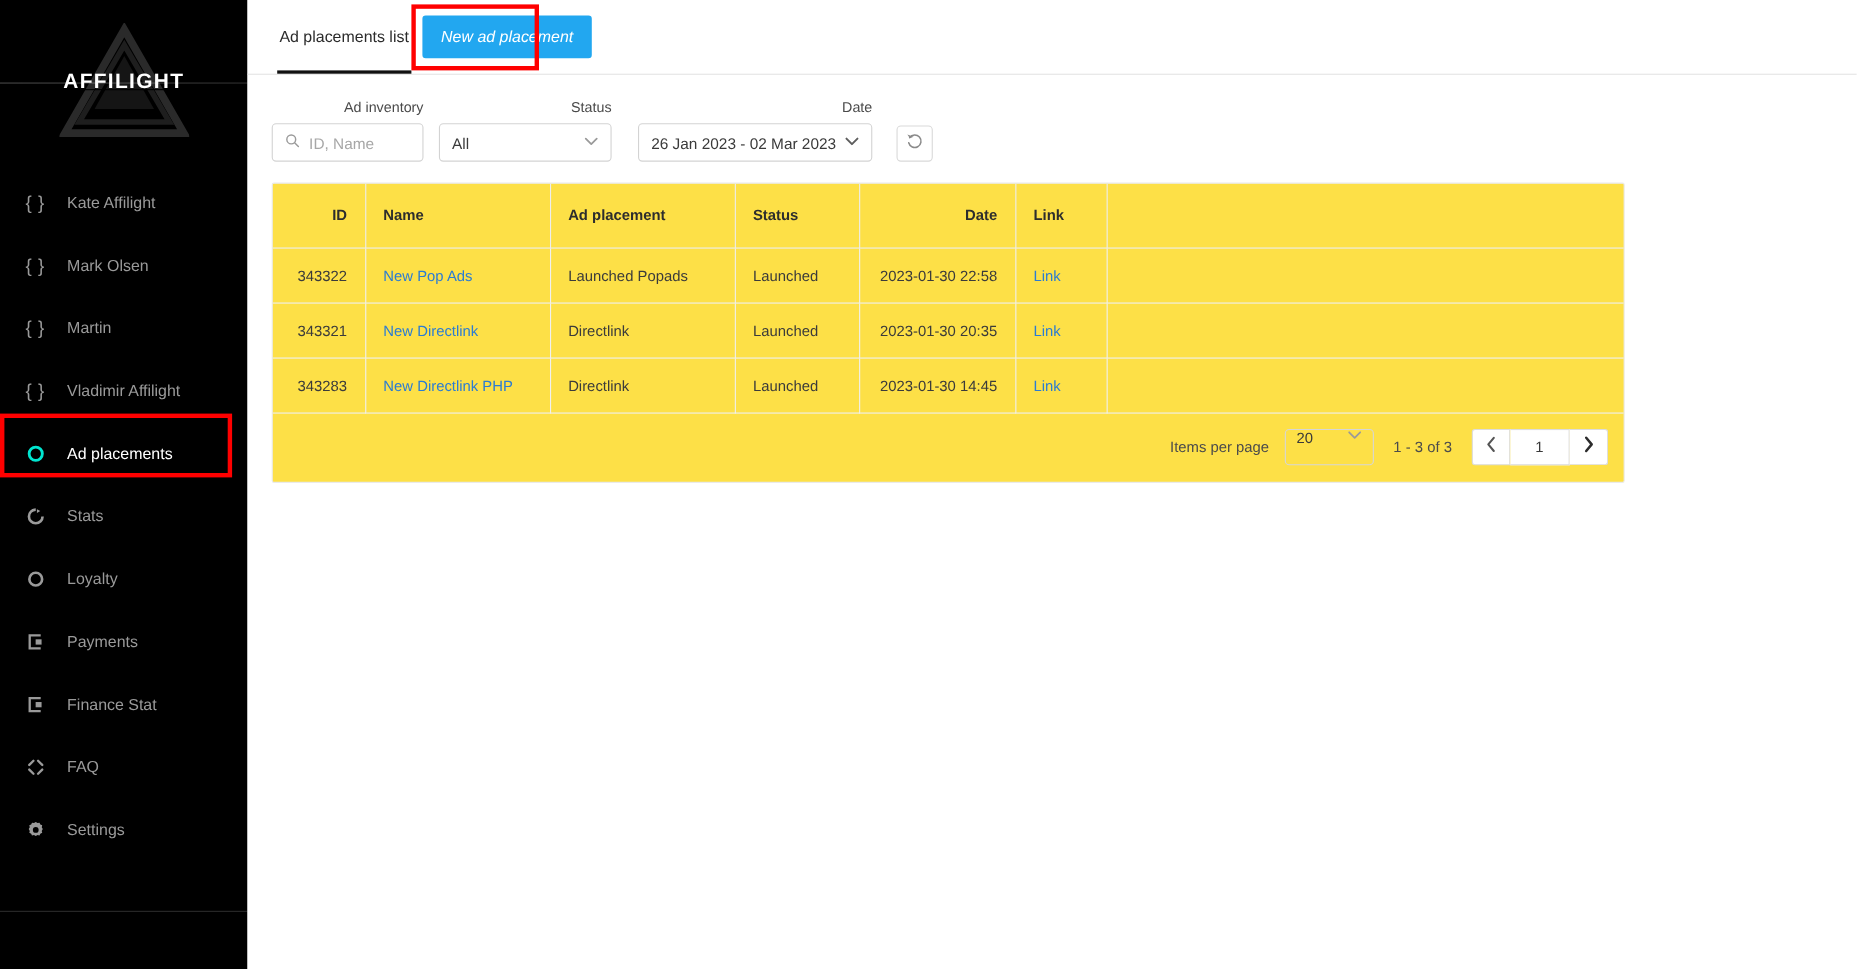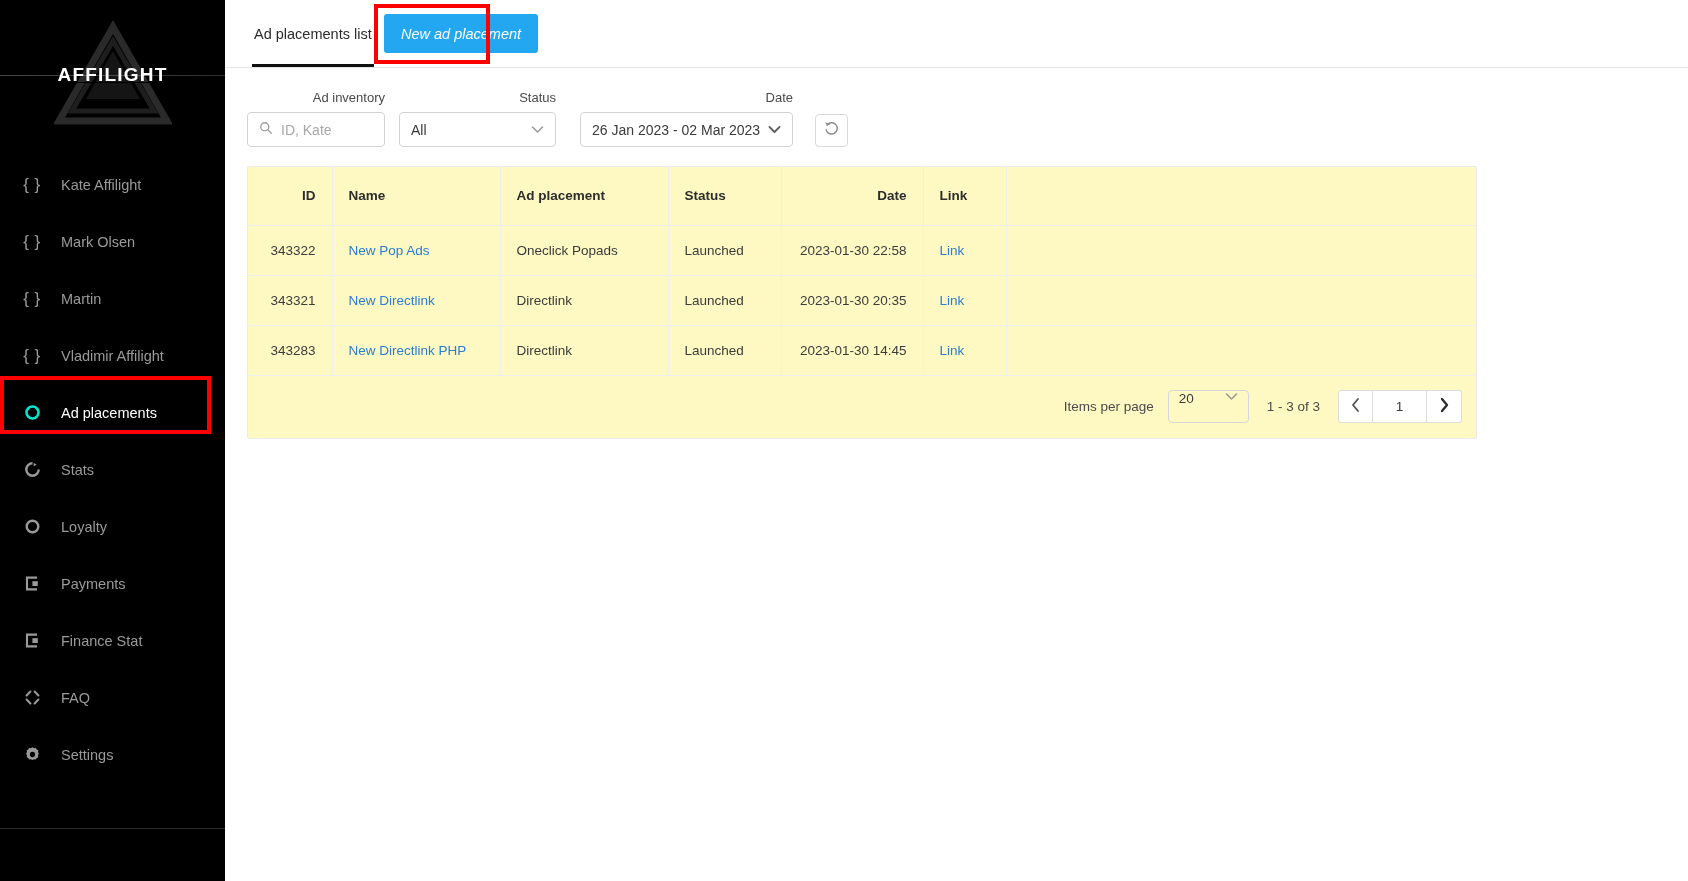--- a/index.html
+++ b/index.html
@@ -108,21 +108,21 @@
   .refresh-btn {
     width: 33px; height: 33px; border: 1px solid #d9d9d9; border-radius: 4px;
     background: #fff; margin-left: 22px; cursor: pointer;
     display: flex; align-items: center; justify-content: center;
     color: #8a8a8a;
   }
 
   
   .table-wrap {
     margin: 19px 0 0 22px; width: 1230px;
-    border: 1px solid #eaeaea; border-radius: 2px; background: #fef9c3;
+    border: 1px solid #eaeaea; border-radius: 2px; background: #fde047;
   }
   table { width: 100%; border-collapse: collapse; }
   thead th {
     font-size: 13.5px; font-weight: 700; color: #2d2d2d;
     text-align: left; padding: 0 16px; height: 58px;
     border-bottom: 1px solid #ededed; border-right: 1px solid #ededed;
     vertical-align: middle;
   }
   thead th:last-child { border-right: none; }
   tbody td {
@@ -292,21 +292,21 @@
 
       <div class="fgroup">
         <span class="flabel">Ad inventory</span>
         <div class="fctrl f-inventory">
           <span>
             <svg width="14" height="14" viewBox="0 0 16 16">
               <circle cx="6.6" cy="6.6" r="4.6" fill="none" stroke="#9b9b9b" stroke-width="1.5"></circle>
               <line x1="10.1" y1="10.1" x2="14" y2="14" stroke="#9b9b9b" stroke-width="1.5" stroke-linecap="round"></line>
             </svg>
           </span>
-          <span class="ph">ID, Kate</span>
+          <span class="ph">ID, Name</span>
         </div>
       </div>
 
       <div class="fgroup">
         <span class="flabel">Status</span>
         <div class="fctrl f-status">
           <span>All</span>
           <span class="chev">
             <svg width="13" height="9" viewBox="0 0 13 9">
                 <path d="M1.5 2 L6.5 7 L11.5 2" fill="none" stroke="#9a9a9a" stroke-width="1.6" stroke-linecap="round" stroke-linejoin="round"></path>
@@ -347,21 +347,21 @@
             <th class="c-stat">Status</th>
             <th class="c-date">Date</th>
             <th class="c-link">Link</th>
             <th class="c-pad"></th>
           </tr>
         </thead>
         <tbody>
           <tr>
             <td class="c-id">343322</td>
             <td class="c-name"><span class="lnk">New Pop Ads</span></td>
-            <td class="c-place">Oneclick Popads</td>
+            <td class="c-place">Launched Popads</td>
             <td class="c-stat">Launched</td>
             <td class="c-date">2023-01-30 22:58</td>
             <td class="c-link"><span class="lnk2">Link</span></td>
             <td class="c-pad"></td>
           </tr>
           <tr>
             <td class="c-id">343321</td>
             <td class="c-name"><span class="lnk">New Directlink</span></td>
             <td class="c-place">Directlink</td>
             <td class="c-stat">Launched</td>

